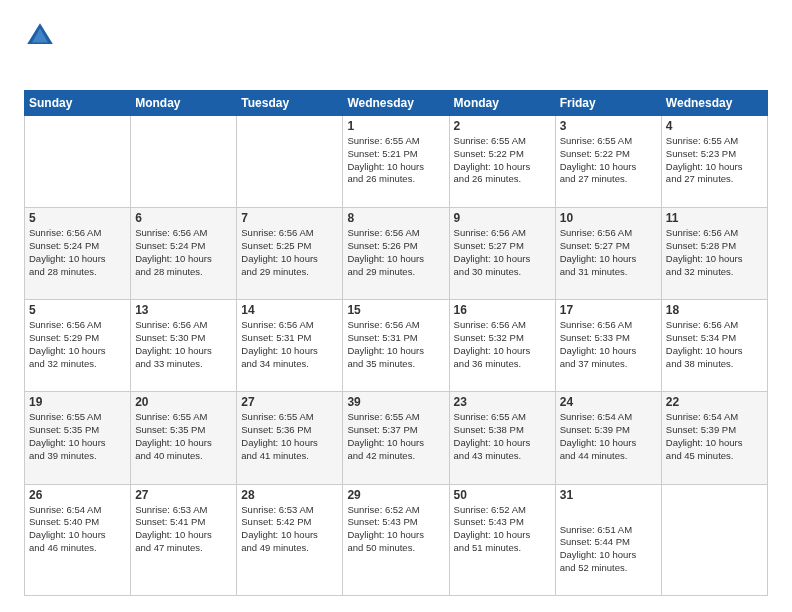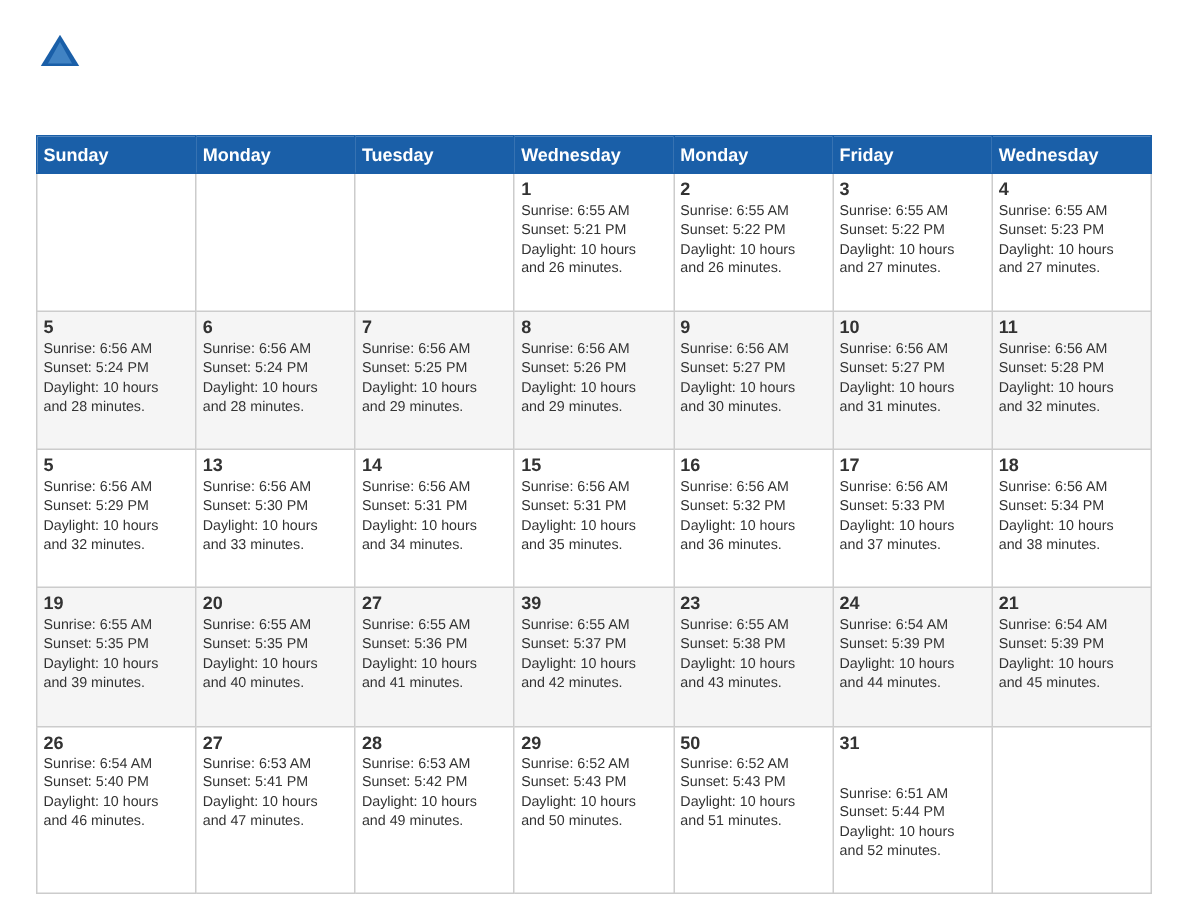--- a/index.html
+++ b/index.html
@@ -301,21 +301,21 @@
 and 43 minutes.</div>
           </td>
           <td>
             <div class="day-number">24</div>
             <div class="day-info" style="white-space: pre-line;">Sunrise: 6:54 AM
 Sunset: 5:39 PM
 Daylight: 10 hours
 and 44 minutes.</div>
           </td>
           <td>
-            <div class="day-number">21</div>
+            <div class="day-number">22</div>
             <div class="day-info" style="white-space: pre-line;">Sunrise: 6:54 AM
 Sunset: 5:39 PM
 Daylight: 10 hours
 and 45 minutes.</div>
           </td>
         </tr>
         <tr>
           <td>
             <div class="day-number">26</div>
             <div class="day-info" style="white-space: pre-line;">Sunrise: 6:54 AM

